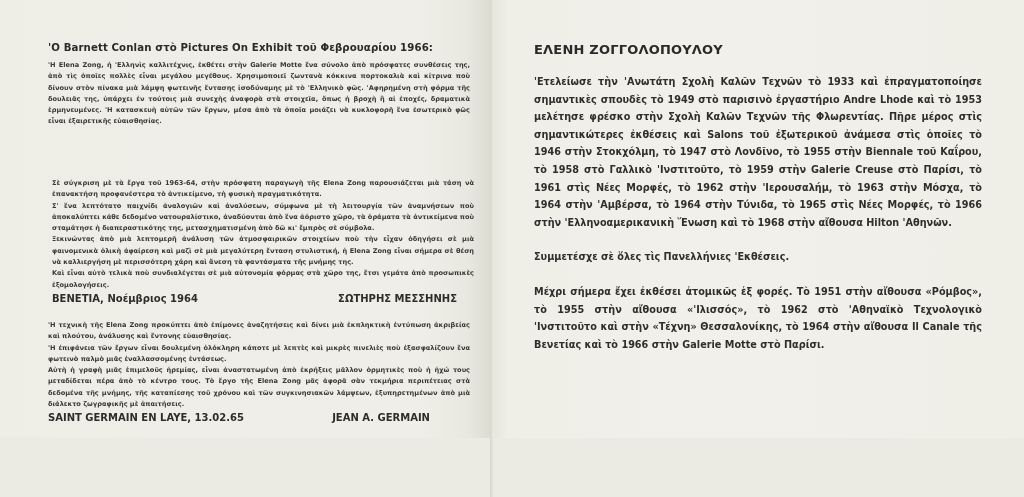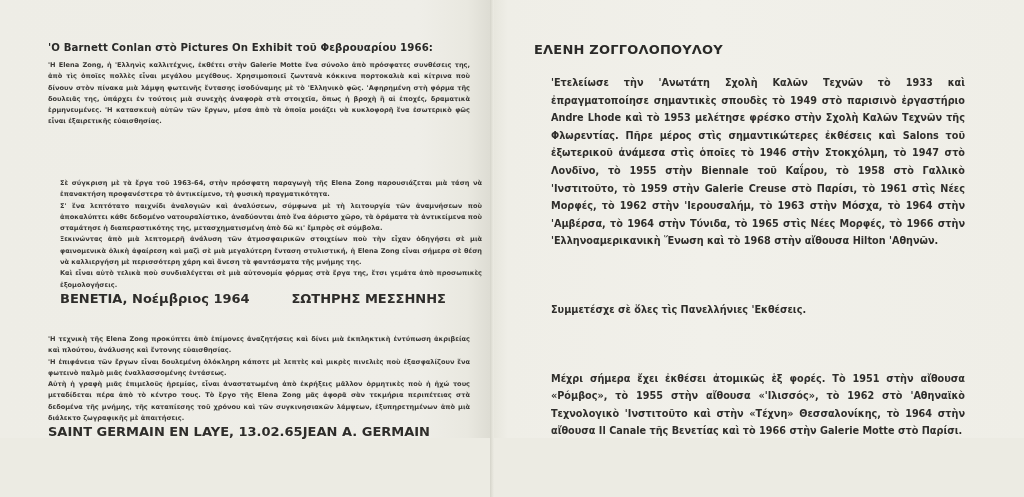--- a/index.html
+++ b/index.html
@@ -60,31 +60,31 @@
       font-size: 6.6px;
       line-height: 11.3px;
       font-weight: bold;
       text-align: justify;
       color: #3a3936;
     }
     .block p {
       margin: 0;
     }
     .block1 { margin-bottom: 12px; }
-    .block2 { position: absolute; top: 136px; left: 12px; width: 422px; }
-    .block3 { position: absolute; top: 292px; left: 0; width: 422px; }
+    .block2 { position: absolute; top: 136px; left: 4px; width: 422px; }
+    .block3 { position: absolute; top: 278px; left: 0; width: 422px; }
     .sign-row {
       display: flex;
       justify-content: space-between;
-      font-size: 13px;
+      font-size: 10px;
       font-weight: bold;
       margin-top: 2px;
       color: #2e2d2a;
     }
-    .sign-row .sig-name { margin-right: 36px; }
+    .sign-row .sig-name { margin-right: 17px; }
     .sign-row.second .sig-name { margin-right: 40px; }
 
     
     .right-content {
       position: absolute;
       left: 42px;
       top: 42px;
       width: 448px;
     }
     .heading-right {
@@ -94,40 +94,40 @@
       margin: 0 0 16px 0;
       color: #2a2a28;
     }
     .rblock {
       font-size: 9.7px;
       line-height: 17.6px;
       font-weight: bold;
       text-align: justify;
       color: #2f2e2b;
     }
-    .rblock p { margin: 17px; }
+    .rblock p { margin: 0; }
     .rgap { height: 17px; }
   </style>
 </head>
 <body>
 
 <div class="spread">
   <div class="page page-left">
     <div class="left-content">
       <div class="heading-left">'O Barnett Conlan στὸ Pictures On Exhibit τοῦ Φεβρουαρίου 1966:</div>
 
       <div class="block block1">
         <p>'Η Elena Zong, ἡ 'Ελληνὶς καλλιτέχνις, ἐκθέτει στὴν Galerie Motte ἕνα σύνολο ἀπὸ πρόσφατες συνθέσεις της, ἀπὸ τὶς ὁποῖες πολλὲς εἶναι μεγάλου μεγέθους. Χρησιμοποιεῖ ζωντανὰ κόκκινα πορτοκαλιὰ καὶ κίτρινα ποὺ δίνουν στὸν πίνακα μιὰ λάμψη φωτεινῆς ἔντασης ἰσοδύναμης μὲ τὸ 'Ελληνικὸ φῶς. 'Αφηρημένη στὴ φόρμα τῆς δουλειᾶς της, ὑπάρχει ἐν τούτοις μιὰ συνεχὴς ἀναφορὰ στὰ στοιχεῖα, ὅπως ἡ βροχὴ ἢ αἱ ἐποχές, δραματικὰ ἑρμηνευμένες. 'Η κατασκευὴ αὐτῶν τῶν ἔργων, μέσα ἀπὸ τὰ ὁποῖα μοιάζει νὰ κυκλοφορῆ ἕνα ἐσωτερικὸ φῶς εἶναι ἐξαιρετικῆς εὐαισθησίας.</p>
       </div>
 
       <div class="block block2">
         <p>Σὲ σύγκριση μὲ τὰ ἔργα τοῦ 1963-64, στὴν πρόσφατη παραγωγὴ τῆς Elena Zong παρουσιάζεται μιὰ τάση νὰ ἐπανακτήση προφανέστερα τὸ ἀντικείμενο, τὴ φυσικὴ πραγματικότητα.</p>
         <p>Σ' ἕνα λεπτότατο παιχνίδι ἀναλογιῶν καὶ ἀναλύσεων, σύμφωνα μὲ τὴ λειτουργία τῶν ἀναμνήσεων ποὺ ἀποκαλύπτει κάθε δεδομένο νατουραλίστικο, ἀναδύονται ἀπὸ ἕνα ἀόριστο χῶρο, τὰ ὁράματα τὰ ἀντικείμενα ποὺ σταμάτησε ἡ διαπεραστικότης της, μετασχηματισμένη ἀπὸ δῶ κι' ἔμπρὸς σὲ σύμβολα.</p>
         <p>Ξεκινώντας ἀπὸ μιὰ λεπτομερῆ ἀνάλυση τῶν ἀτμοσφαιρικῶν στοιχείων ποὺ τὴν εἶχαν ὁδηγήσει σὲ μιὰ φαινομενικὰ ὁλικὴ ἀφαίρεση καὶ μαζὶ σὲ μιὰ μεγαλύτερη ἔνταση στυλιστική, ἡ Elena Zong εἶναι σήμερα σὲ θέση νὰ καλλιεργήση μὲ περισσότερη χάρη καὶ ἄνεση τὰ φαντάσματα τῆς μνήμης της.</p>
-        <p>Καὶ εἶναι αὐτὸ τελικὰ ποὺ συνδιαλέγεται σὲ μιὰ αὐτονομία φόρμας στὰ ἔργα της, ἔτσι γεμάτα ἀπὸ προσωπικὲς ἐξομολογήσεις.</p>
+        <p>Καὶ εἶναι αὐτὸ τελικὰ ποὺ συνδιαλέγεται σὲ μιὰ αὐτονομία φόρμας στὰ χῶρο της, ἔτσι γεμάτα ἀπὸ προσωπικὲς ἐξομολογήσεις.</p>
         <div class="sign-row">
           <span>BENETIA, Νοέμβριος 1964</span>
           <span class="sig-name">ΣΩΤΗΡΗΣ ΜΕΣΣΗΝΗΣ</span>
         </div>
       </div>
 
       <div class="block block3">
         <p>'Η τεχνικὴ τῆς Elena Zong προκύπτει ἀπὸ ἐπίμονες ἀναζητήσεις καὶ δίνει μιὰ ἐκπληκτικὴ ἐντύπωση ἀκριβείας καὶ πλούτου, ἀνάλυσης καὶ ἔντονης εὐαισθησίας.</p>
         <p>'Η ἐπιφάνεια τῶν ἔργων εἶναι δουλεμένη ὁλόκληρη κάποτε μὲ λεπτὲς καὶ μικρὲς πινελιὲς ποὺ ἐξασφαλίζουν ἕνα φωτεινὸ παλμὸ μιᾶς ἐναλλασσομένης ἐντάσεως.</p>
         <p>Αὐτὴ ἡ γραφὴ μιᾶς ἐπιμελοῦς ἠρεμίας, εἶναι ἀναστατωμένη ἀπὸ ἐκρήξεις μᾶλλον ὁρμητικὲς ποὺ ἡ ἠχώ τους μεταδίδεται πέρα ἀπὸ τὸ κέντρο τους. Τὸ ἔργο τῆς Elena Zong μᾶς ἀφορᾶ σὰν τεκμήρια περιπέτειας στὰ δεδομένα τῆς μνήμης, τῆς καταπίεσης τοῦ χρόνου καὶ τῶν συγκινησιακῶν λάμψεων, ἐξυπηρετημένων ἀπὸ μιὰ διάλεκτο ζωγραφικῆς μὲ ἀπαιτήσεις.</p>

